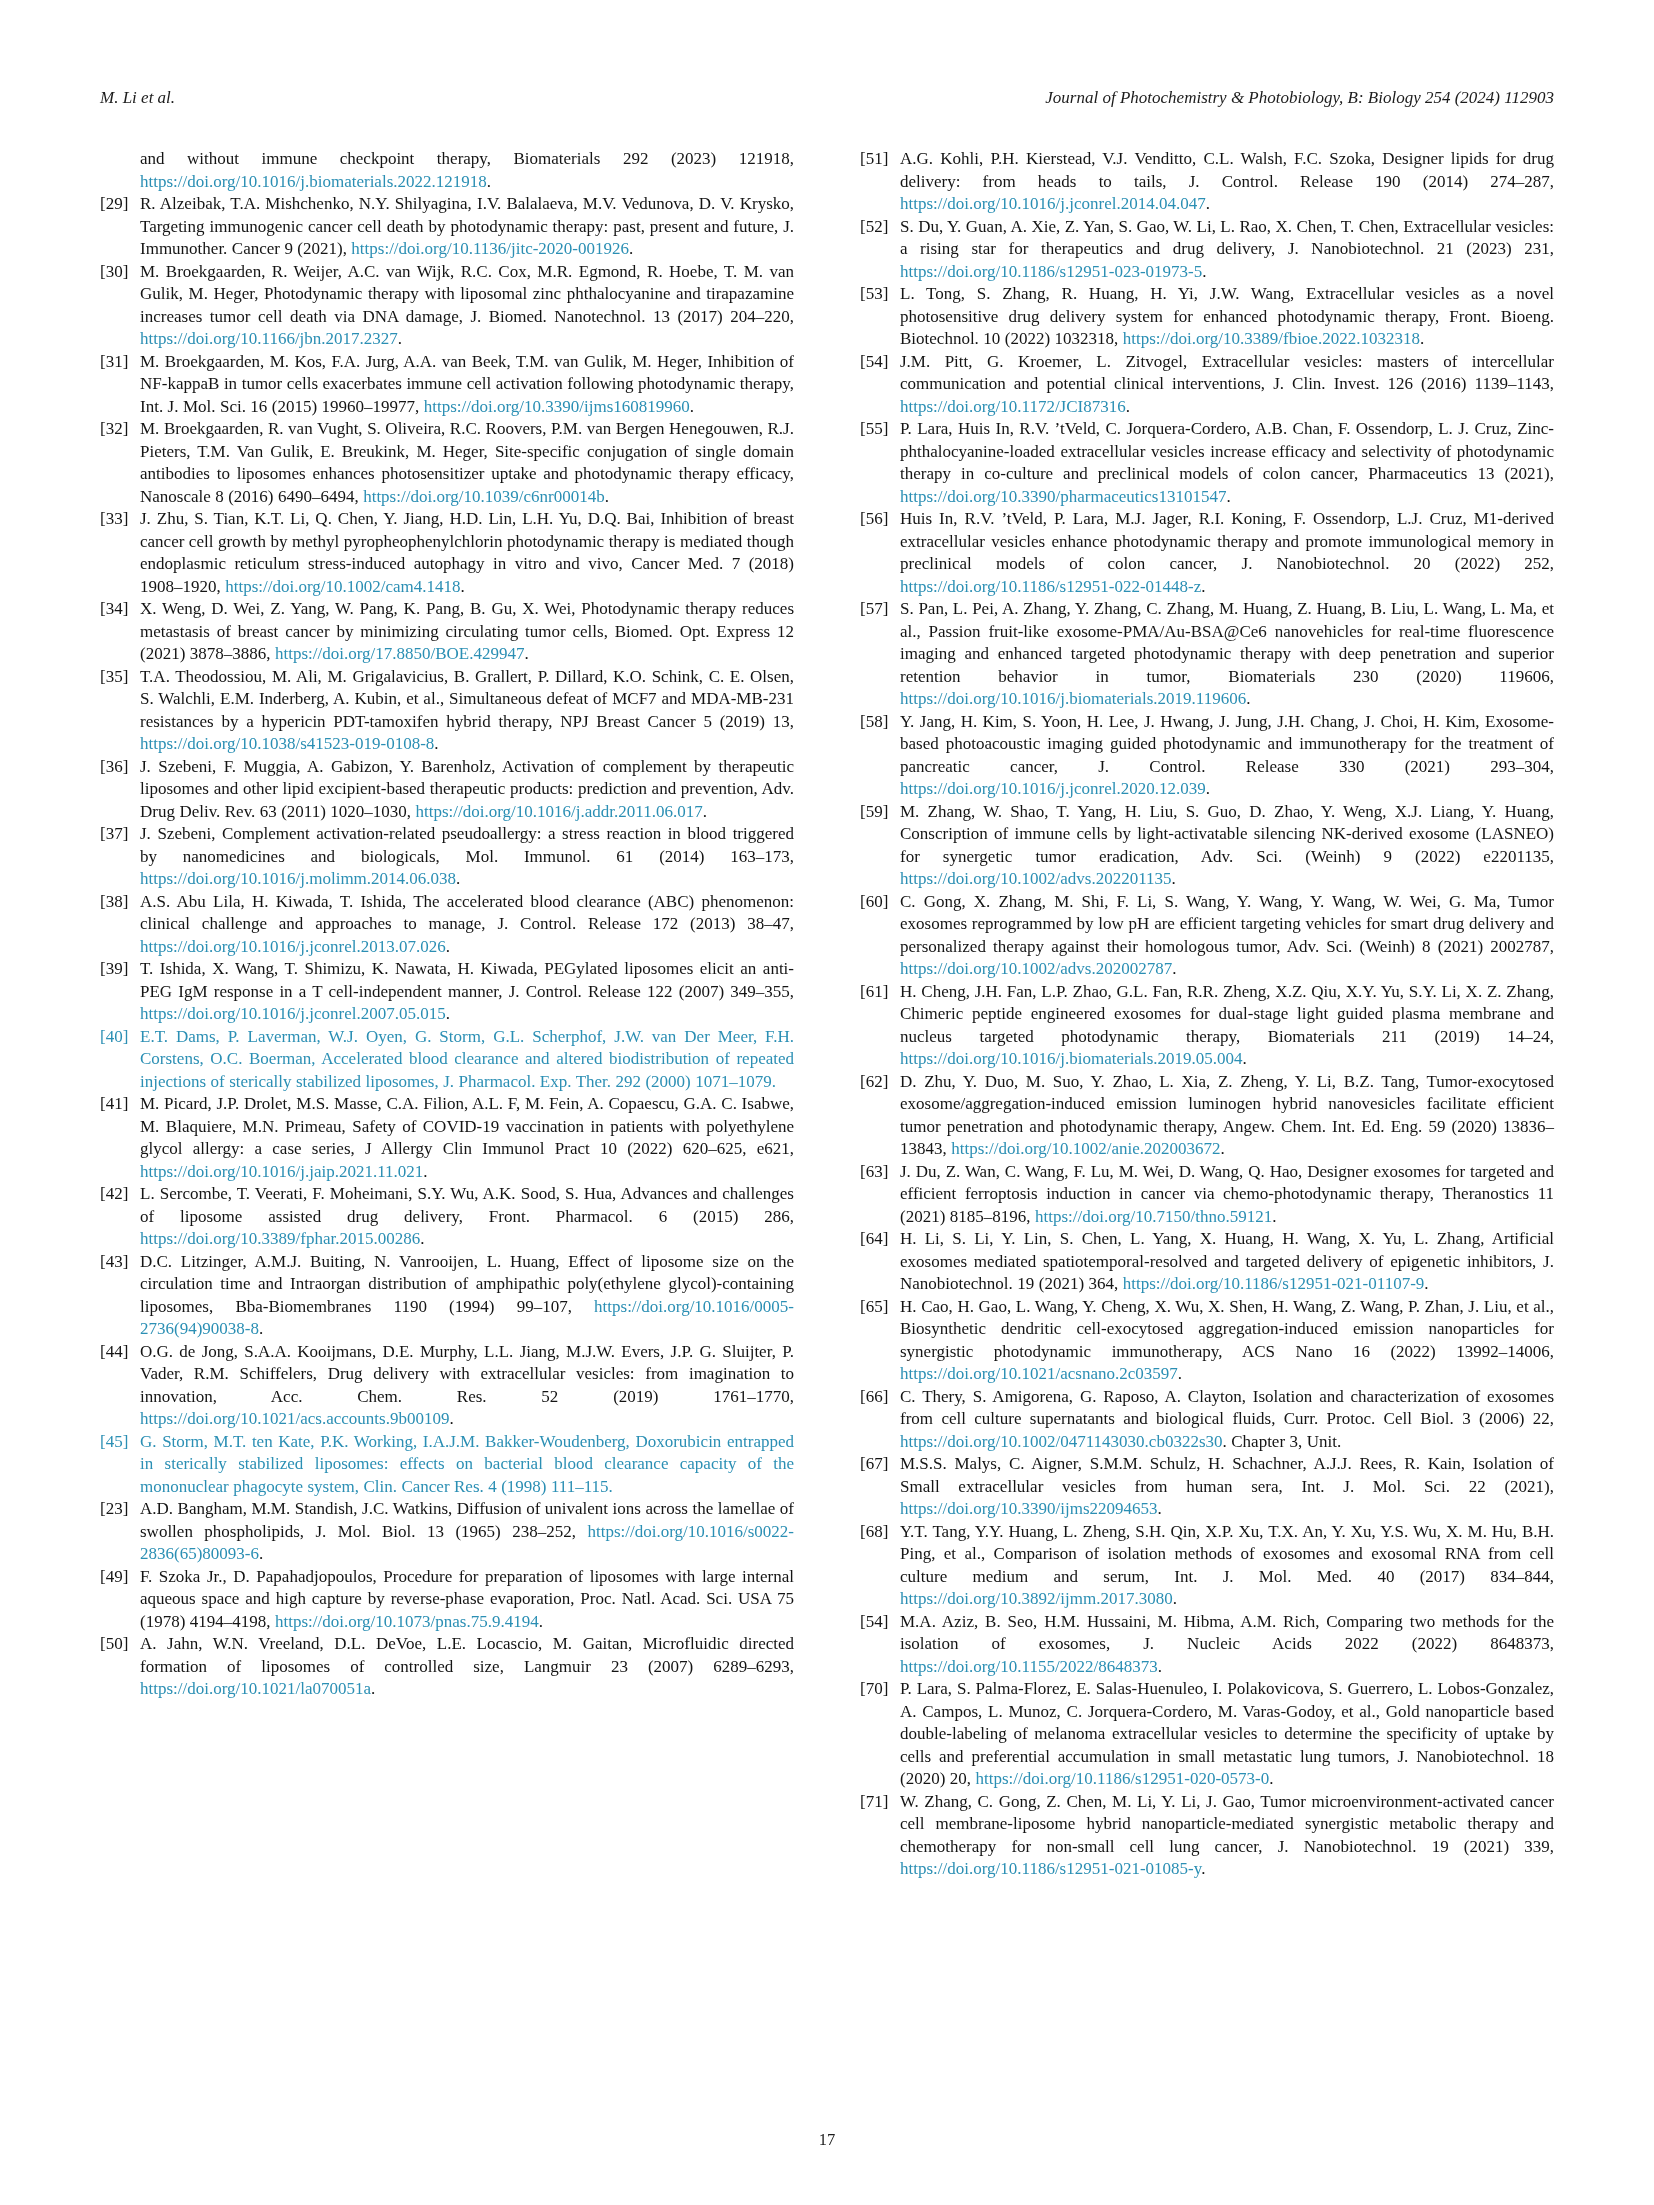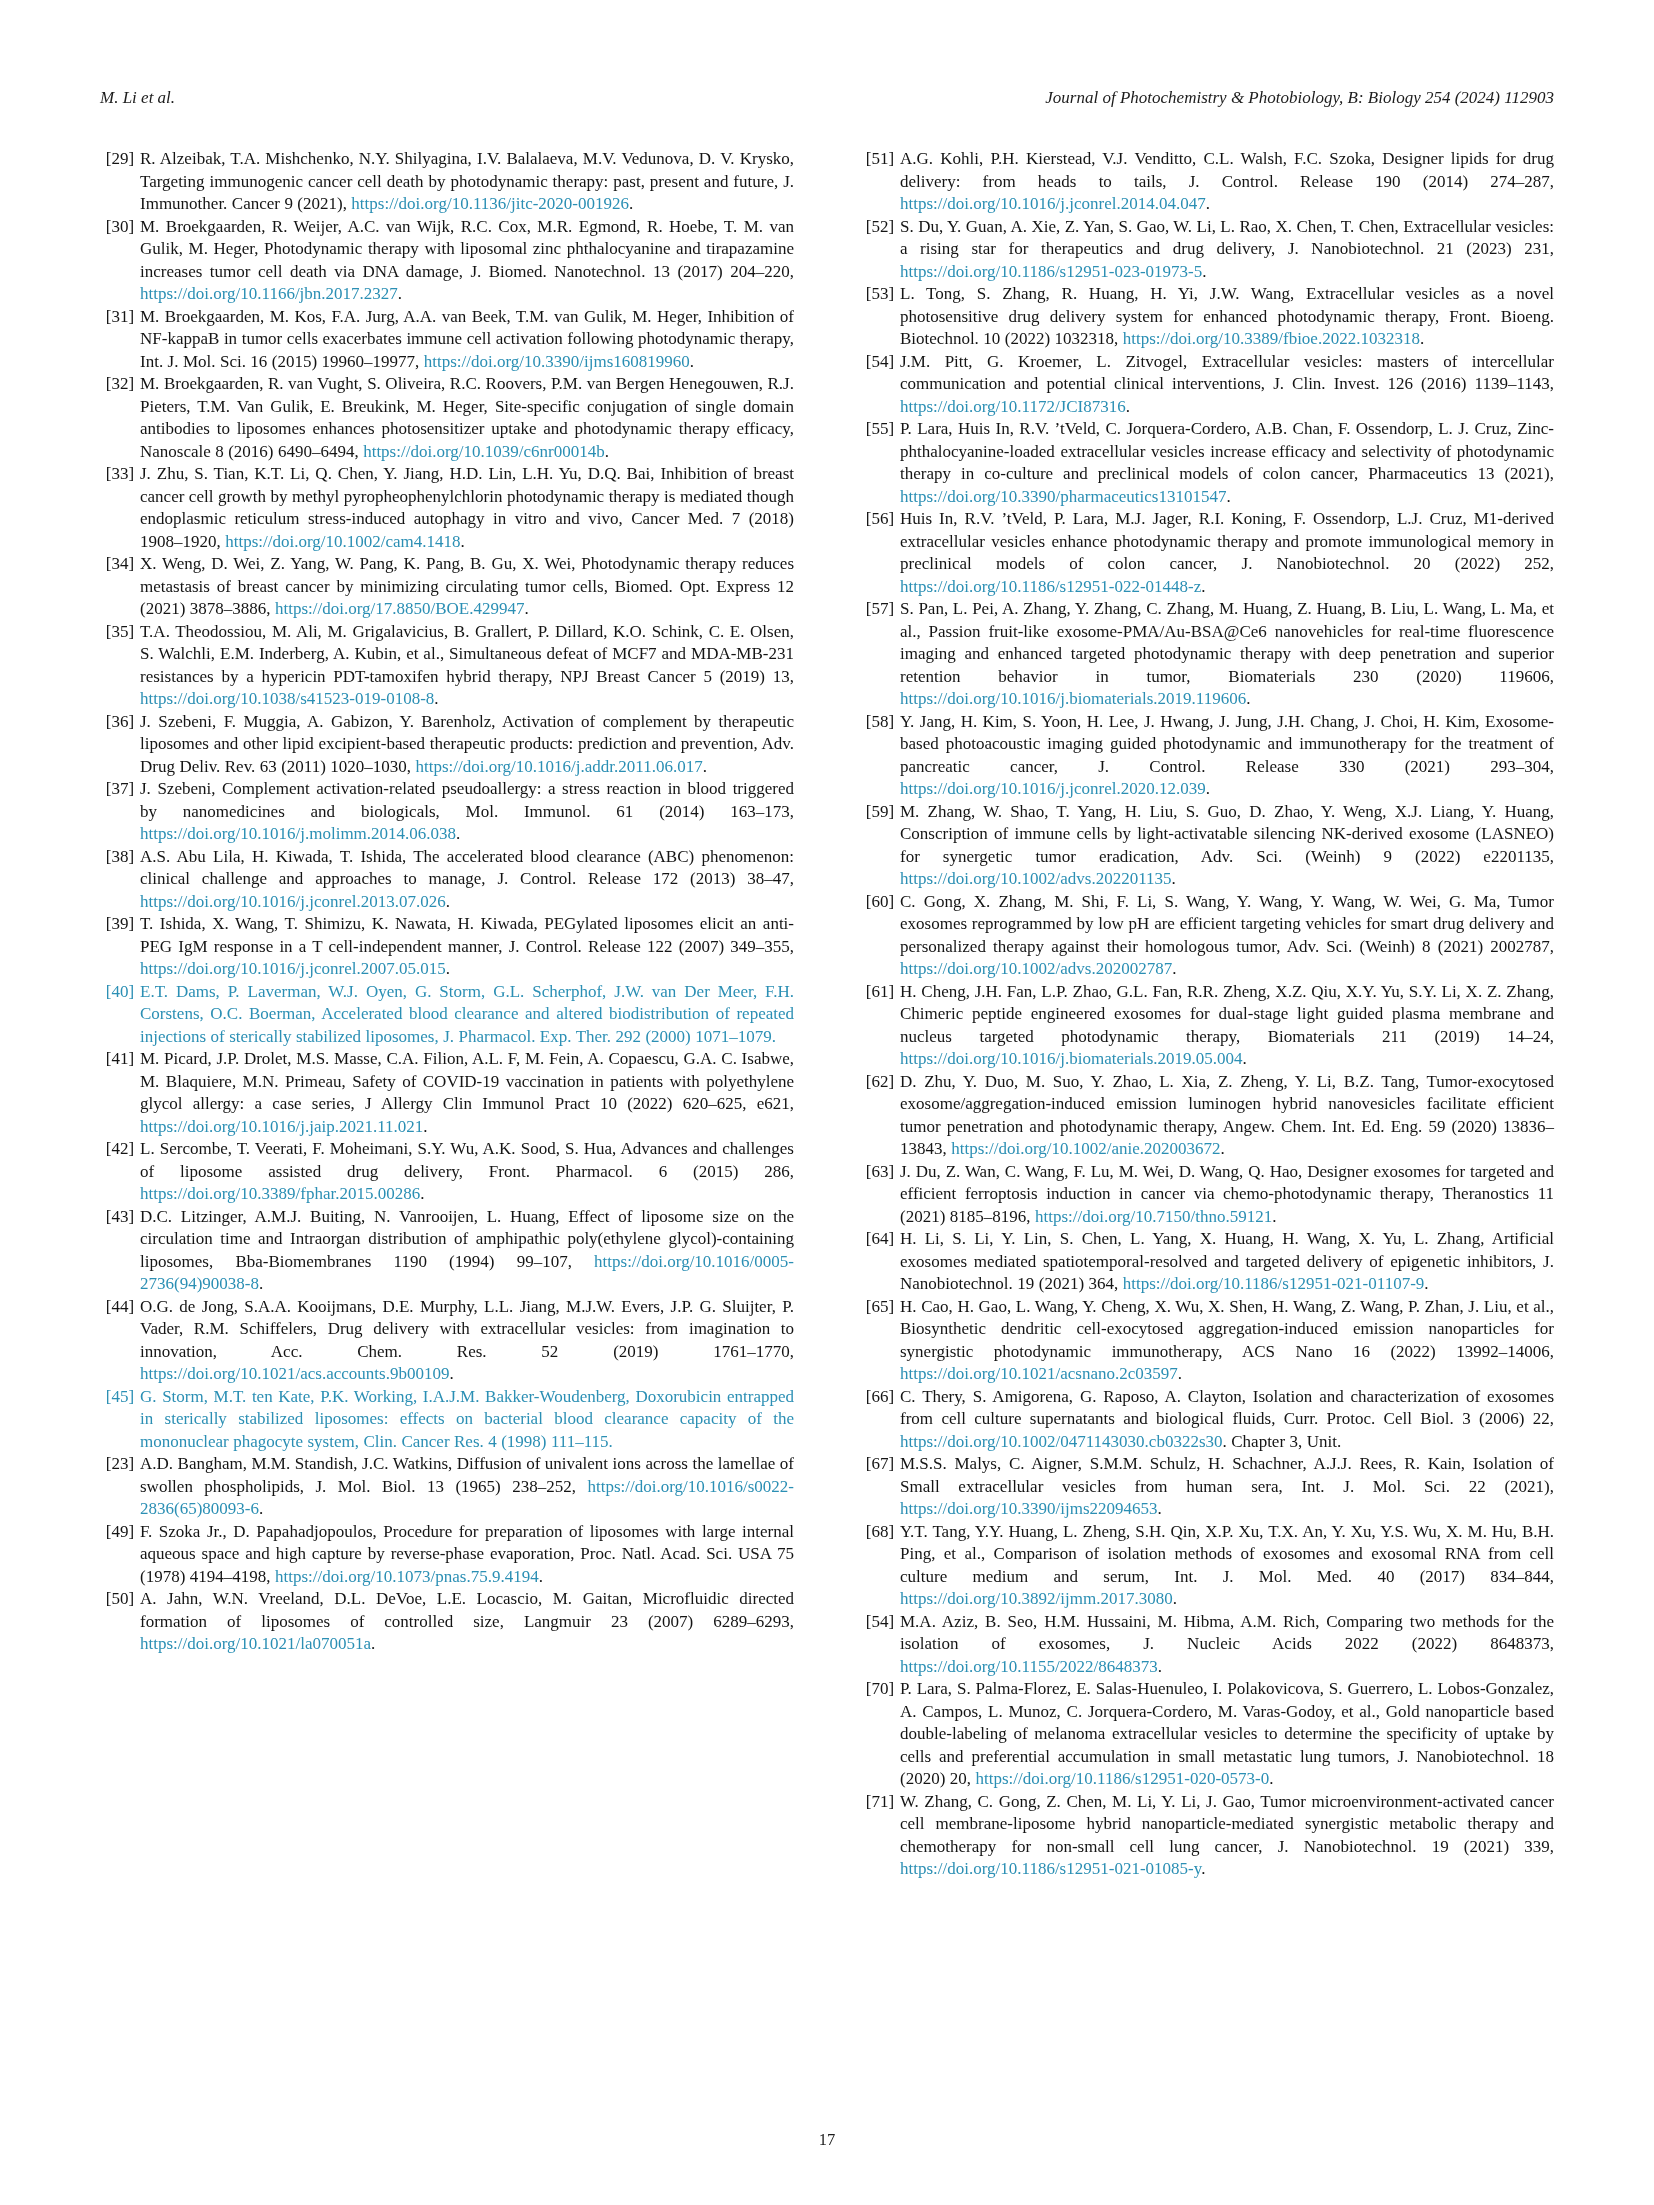--- a/index.html
+++ b/index.html
@@ -33,21 +33,21 @@
     width: 694px;
     flex: 0 0 694px;
   }
   .ref {
     display: flex;
     font-size: 17px;
     line-height: 22.5px;
   }
   .ref-num {
     flex: 0 0 40px;
-    text-align: center;
+    text-align: left;
     white-space: nowrap;
   }
   .ref-body {
     flex: 1 1 auto;
     text-align: justify;
     word-spacing: 0.2px;
   }
   .doi-link { color: var(--link-color, #2b8fb4); }
   .ref.teal, .ref.teal .ref-num, .ref.teal .ref-body { color: var(--link-color, #2b8fb4); }
   .footer {
@@ -65,20 +65,24 @@
 
 <div class="page">
   <div class="header-row">
     <span>M. Li et al.</span>
     <span class="journal">Journal of Photochemistry &amp; Photobiology, B: Biology 254 (2024) 112903</span>
   </div>
 
   <div class="columns">
     <div class="col">
         <div class="ref">
+          <span class="ref-num"></span>
+          <div class="ref-body"><span>and without immune checkpoint therapy, Biomaterials 292 (2023) 121918, </span><span class="doi-link">https://doi.org/10.1016/j.biomaterials.2022.121918</span><span>.</span></div>
+        </div>
+        <div class="ref">
           <span class="ref-num">[29]</span>
           <div class="ref-body"><span>R. Alzeibak, T.A. Mishchenko, N.Y. Shilyagina, I.V. Balalaeva, M.V. Vedunova, D. V. Krysko, Targeting immunogenic cancer cell death by photodynamic therapy: past, present and future, J. Immunother. Cancer 9 (2021), </span><span class="doi-link">https://doi.org/10.1136/jitc-2020-001926</span><span>.</span></div>
         </div>
         <div class="ref">
           <span class="ref-num">[30]</span>
           <div class="ref-body"><span>M. Broekgaarden, R. Weijer, A.C. van Wijk, R.C. Cox, M.R. Egmond, R. Hoebe, T. M. van Gulik, M. Heger, Photodynamic therapy with liposomal zinc phthalocyanine and tirapazamine increases tumor cell death via DNA damage, J. Biomed. Nanotechnol. 13 (2017) 204–220, </span><span class="doi-link">https://doi.org/10.1166/jbn.2017.2327</span><span>.</span></div>
         </div>
         <div class="ref">
           <span class="ref-num">[31]</span>
           <div class="ref-body"><span>M. Broekgaarden, M. Kos, F.A. Jurg, A.A. van Beek, T.M. van Gulik, M. Heger, Inhibition of NF-kappaB in tumor cells exacerbates immune cell activation following photodynamic therapy, Int. J. Mol. Sci. 16 (2015) 19960–19977, </span><span class="doi-link">https://doi.org/10.3390/ijms160819960</span><span>.</span></div>

